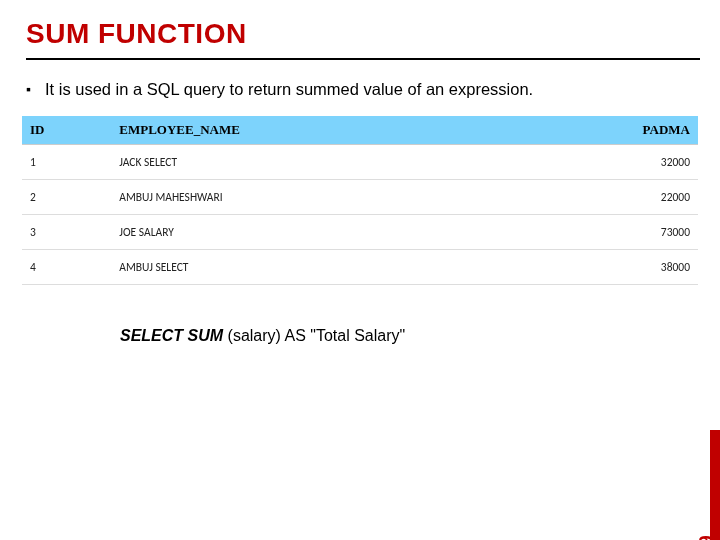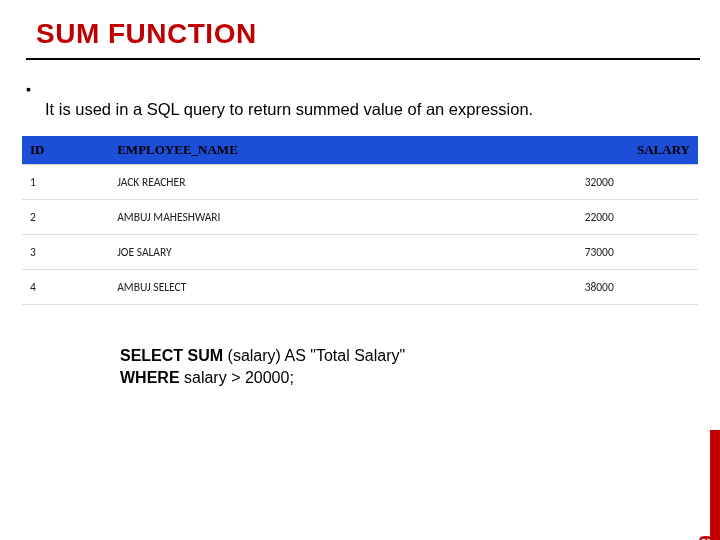--- a/index.html
+++ b/index.html
@@ -8,21 +8,21 @@
     height: 540px;
     background: #ffffff;
     font-family: Arial, sans-serif;
     position: relative;
     overflow: hidden;
   }
   .slide-title {
     font-size: 28px;
     font-weight: 900;
     color: #c00000;
-    padding: 18px 0 8px 36px;
+    padding: 18px 0 8px 26px;
     letter-spacing: 0.5px;
     font-family: Arial, sans-serif;
   }
   .title-underline {
     height: 2px;
     background: #000;
     margin: 0 20px 0 26px;
   }
   .bullet-row {
     display: flex;
@@ -31,56 +31,55 @@
   }
   .bullet-mark {
     font-size: 14px;
     margin-right: 14px;
     line-height: 22px;
   }
   .bullet-text {
     font-size: 16.5px;
     color: #000;
     line-height: 22px;
-    margin-top: 20px;
   }
   .table-wrap {
     margin: 6px 22px 0 22px;
   }
   table {
     width: 100%;
     border-collapse: collapse;
     font-size: 12px;
   }
   thead th {
     text-align: left;
-    background: #1d4ed8;
+    background: #7dd3fc;
     padding: 6px 8px;
     font-weight: bold;
     border-bottom: 1px solid #ccc;
     font-family: "Times New Roman", serif;
     font-size: 13px;
   }
   thead th:last-child { text-align: right; }
   tbody td {
     padding: 10px 8px;
     border-bottom: 1px solid #ddd;
     font-family: Calibri, Arial, sans-serif;
     font-size: 11.5px;
     color: #222;
   }
-  tbody td:last-child { text-align: center; }
+  tbody td:last-child { text-align: right; }
   .query-block {
     margin: 40px 26px 0 120px;
     font-size: 16px;
     line-height: 22px;
     color: #000;
   }
   .q-line { white-space: pre; }
-  .kw { font-weight: bold; }
+  .kw { font-weight: bold; font-style: italic; }
   .side-bar {
     position: absolute;
     right: 0;
     bottom: 0;
     width: 10px;
     height: 110px;
     background: #c00000;
   }
   .page-num {
     position: absolute;
@@ -104,27 +103,27 @@
   <span class="bullet-mark">▪</span>
   <span class="bullet-text">It is used in a SQL query to return summed value of an expression.</span>
 </div>
 
 <div class="table-wrap">
   <table>
     <thead>
       <tr>
         <th>ID</th>
         <th>EMPLOYEE_NAME</th>
-        <th>SALARY</th>
+        <th>PADMA</th>
       </tr>
     </thead>
     <tbody>
       <tr>
         <td>1</td>
-        <td>JACK REACHER</td>
+        <td>JACK SELECT</td>
         <td>32000</td>
       </tr>
       <tr>
         <td>2</td>
         <td>AMBUJ MAHESHWARI</td>
         <td>22000</td>
       </tr>
       <tr>
         <td>3</td>
         <td>JOE SALARY</td>
@@ -134,17 +133,16 @@
         <td>4</td>
         <td>AMBUJ SELECT</td>
         <td>38000</td>
       </tr>
     </tbody>
   </table>
 </div>
 
 <div class="query-block">
   <div class="q-line"><span class="kw">SELECT SUM</span><span> (salary) AS "Total Salary"</span></div>
-  <div class="q-line"><span class="kw">WHERE</span><span> salary &gt; 20000;</span></div>
 </div>
 
 <div class="side-bar"></div>
 <div class="page-num">59</div>
 
 </body></html>

